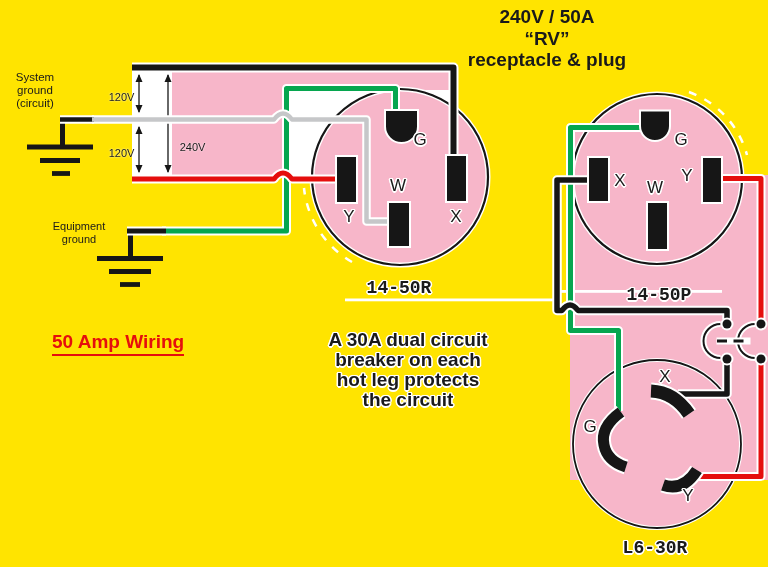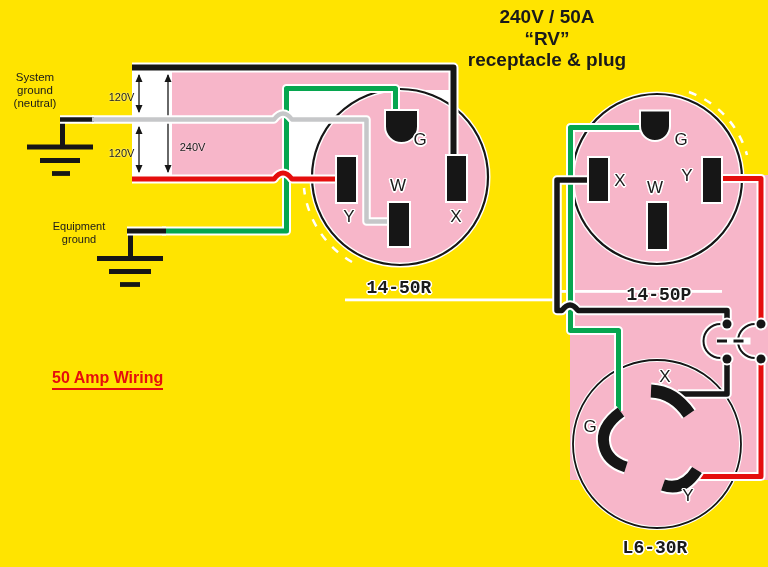--- a/index.html
+++ b/index.html
@@ -12,22 +12,22 @@
   .stage svg{position:absolute;left:0;top:0;}
   .txt{position:absolute;color:#1A1A1A;font-family:"Liberation Sans", sans-serif;}
   .center{text-align:center;}
   .halo{text-shadow:
     -1.5px 0 0 #fff, 1.5px 0 0 #fff, 0 -1.5px 0 #fff, 0 1.5px 0 #fff,
     -1px -1px 0 #fff, 1px -1px 0 #fff, -1px 1px 0 #fff, 1px 1px 0 #fff;}
   .header{left:427px;top:6px;width:240px;font-size:19px;font-weight:700;line-height:21.5px;text-align:center;}
   .sysground{left:0;top:71px;width:70px;font-size:11.5px;line-height:13.2px;}
   .eqground{left:24px;top:220px;width:110px;font-size:11px;line-height:13.2px;}
   .volt{width:55px;font-size:11px;line-height:15px;text-shadow:0 0 2px #fff;}
-  .amp{left:52px;top:331px;font-size:16px;font-weight:700;color:var(--red,#E50E0D);
-       border-bottom:2.5px solid var(--red,#E50E0D);padding-bottom:1px;margin-top:38px;}
+  .amp{left:52px;top:331px;font-size:19px;font-weight:700;color:var(--red,#E50E0D);
+       border-bottom:2.5px solid var(--red,#E50E0D);padding-bottom:1px;}
   .note{left:307px;top:330px;width:202px;font-size:19px;font-weight:700;line-height:20px;}
   .devlabel{width:104px;font-size:18px;font-weight:700;font-family:Liberation Mono, monospace;}
   .lockcap{left:438px;top:466px;width:124px;font-size:17.5px;line-height:19.8px;}
   .term{width:30px;height:20px;line-height:20px;text-align:center;font-size:17px;}
 </style>
 </head>
 <body>
 
 <div class="stage">
 
@@ -158,34 +158,40 @@
 
 <div class="txt header center">
   <div>240V / 50A</div>
   <div>“RV”</div>
   <div>receptacle &amp; plug</div>
 </div>
 
 <div class="txt sysground center">
   <div>System</div>
   <div>ground</div>
-  <div>(neutral)</div>
+  <div>(circuit)</div>
 </div>
 
 <div class="txt volt center" style="left:94px;top:90px">120V</div>
 <div class="txt volt center" style="left:165px;top:140px">240V</div>
 <div class="txt volt center" style="left:94px;top:146px">120V</div>
 
 <div class="txt eqground center">
   <div>Equipment</div>
   <div>ground</div>
 </div>
 
 <div class="txt amp">50 Amp Wiring</div>
 
+<div class="txt note center halo">
+  <div>A 30A dual circuit</div>
+  <div>breaker on each</div>
+  <div>hot leg protects</div>
+  <div>the circuit</div>
+</div>
 
 <div class="txt devlabel center halo" style="left:347px;top:278px">14-50R</div>
 <div class="txt devlabel center halo" style="left:607px;top:285px">14-50P</div>
 <div class="txt devlabel center halo" style="left:603px;top:538px">L6-30R</div>
 
 
 <div class="txt term halo" style="left:405px;top:130px">G</div>
 <div class="txt term halo" style="left:383px;top:176px">W</div>
 <div class="txt term halo" style="left:334px;top:207px">Y</div>
 <div class="txt term halo" style="left:441px;top:207px">X</div>

